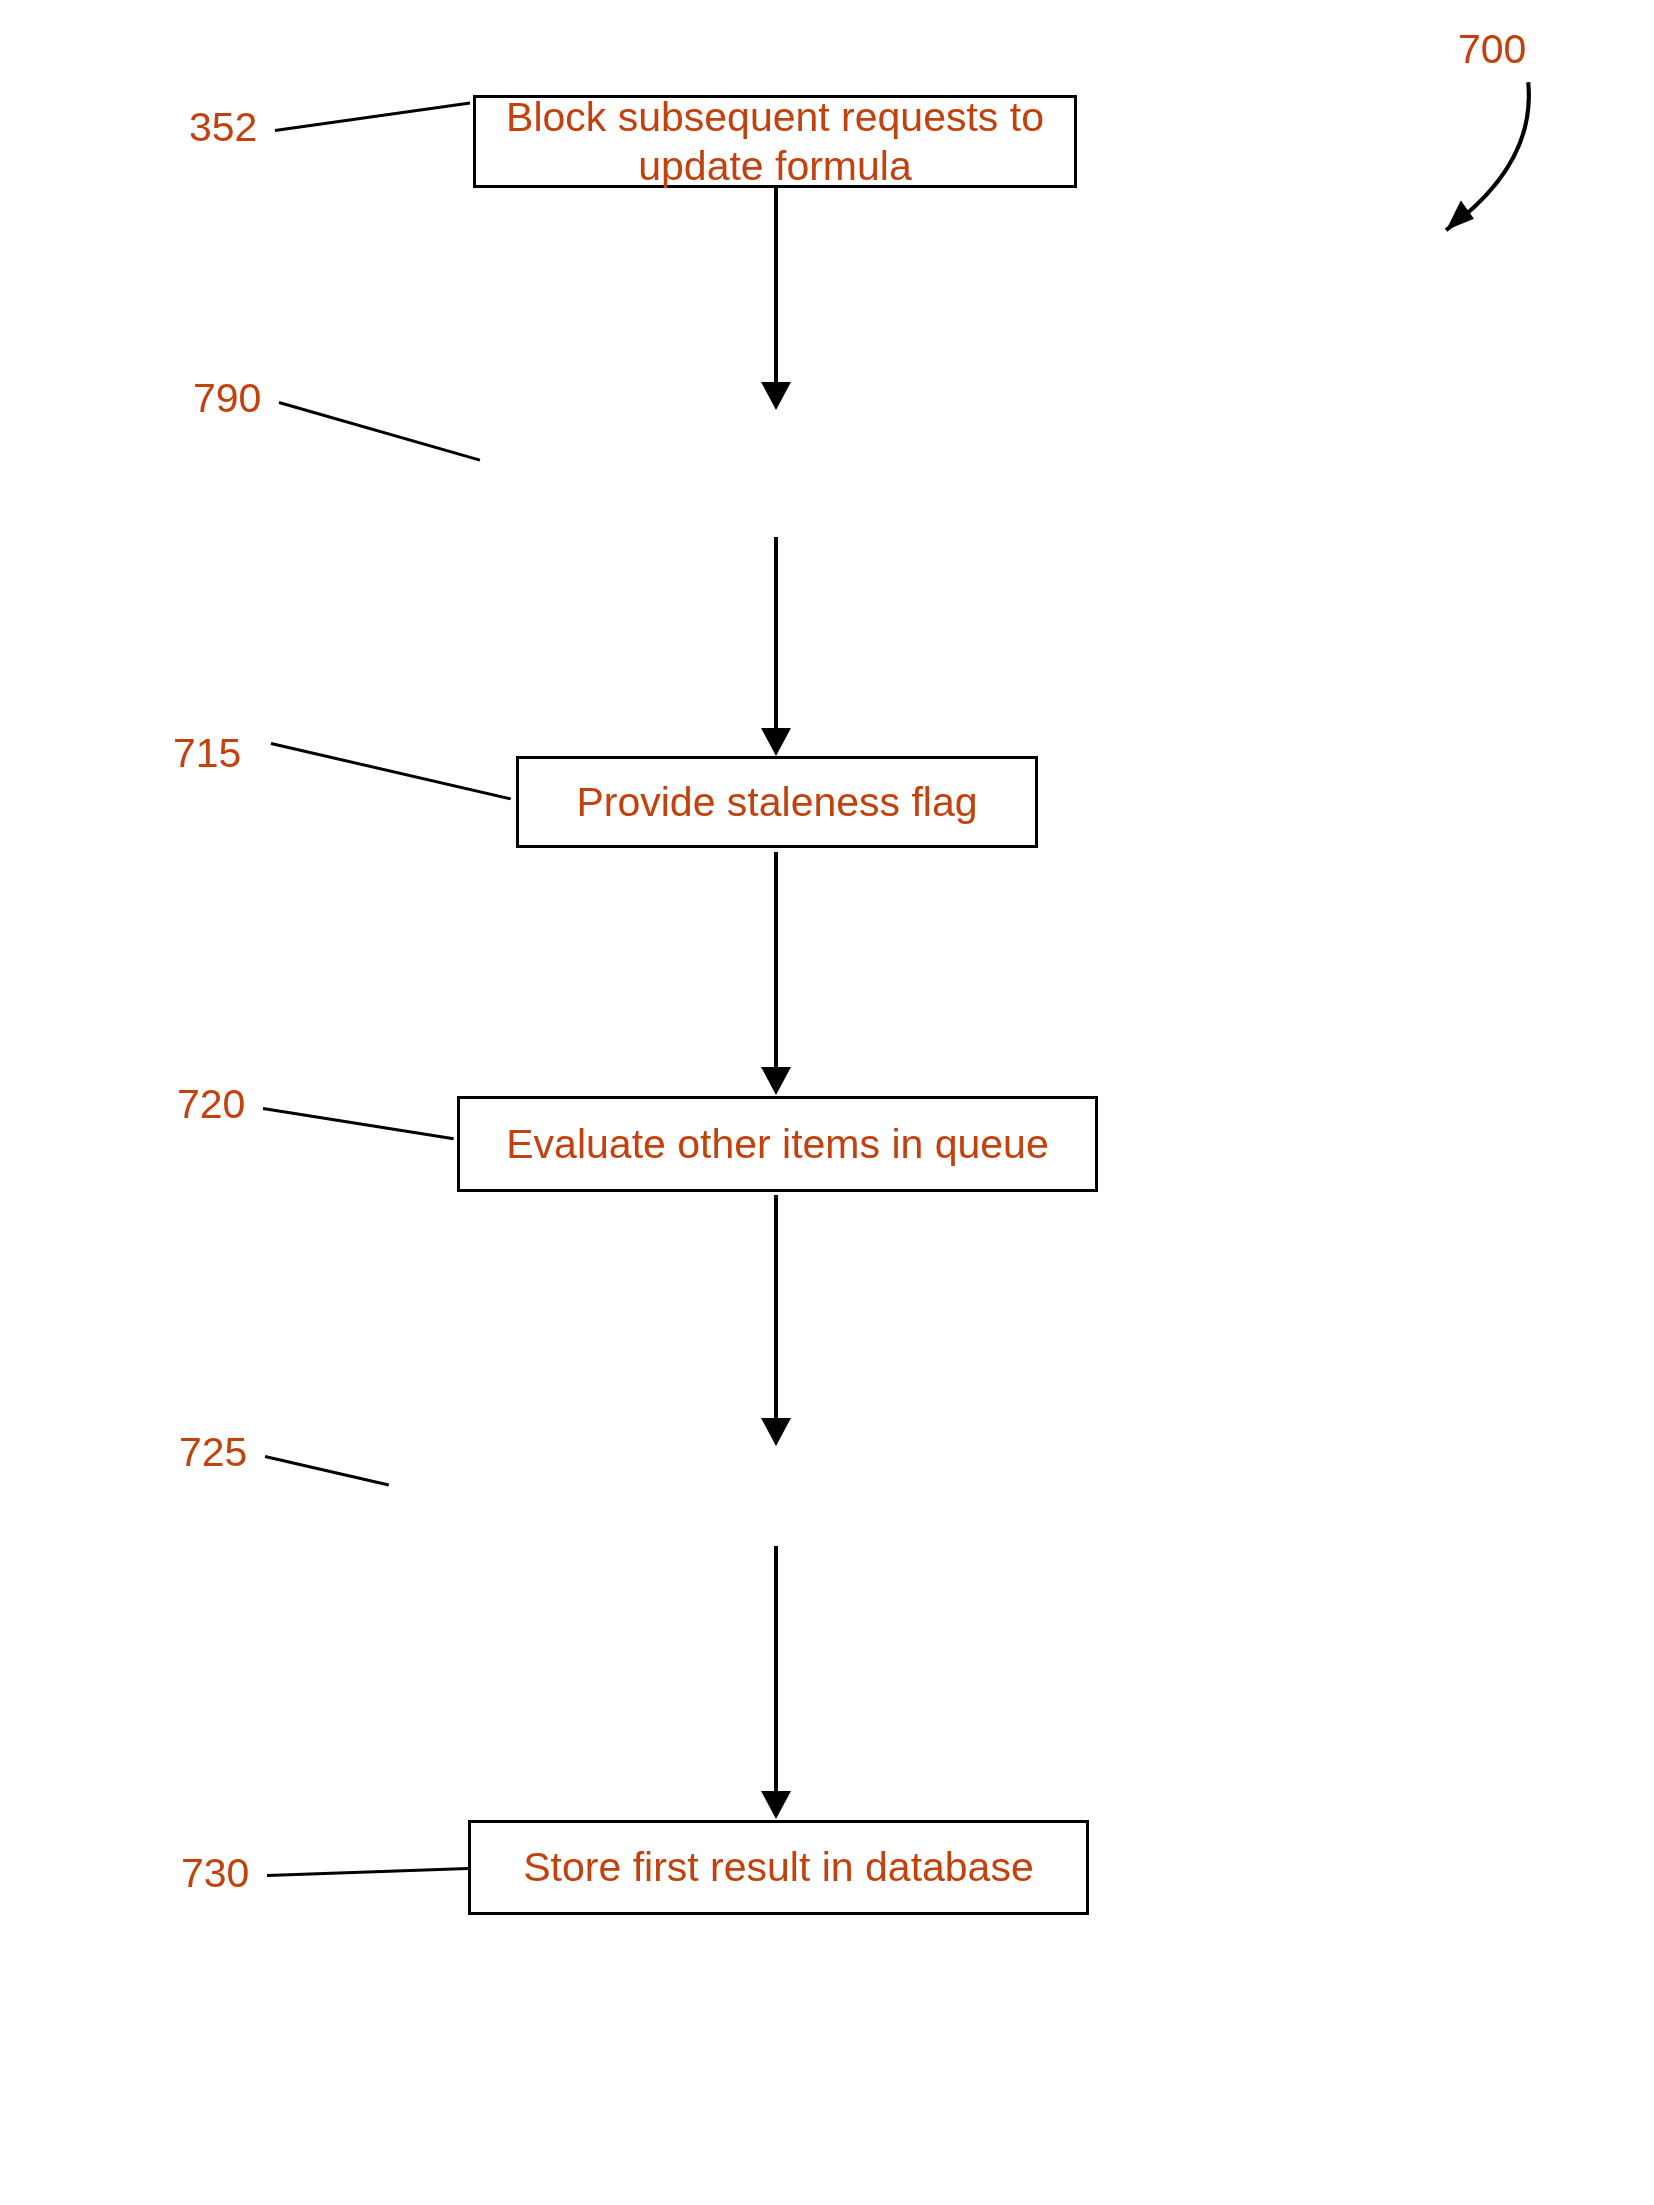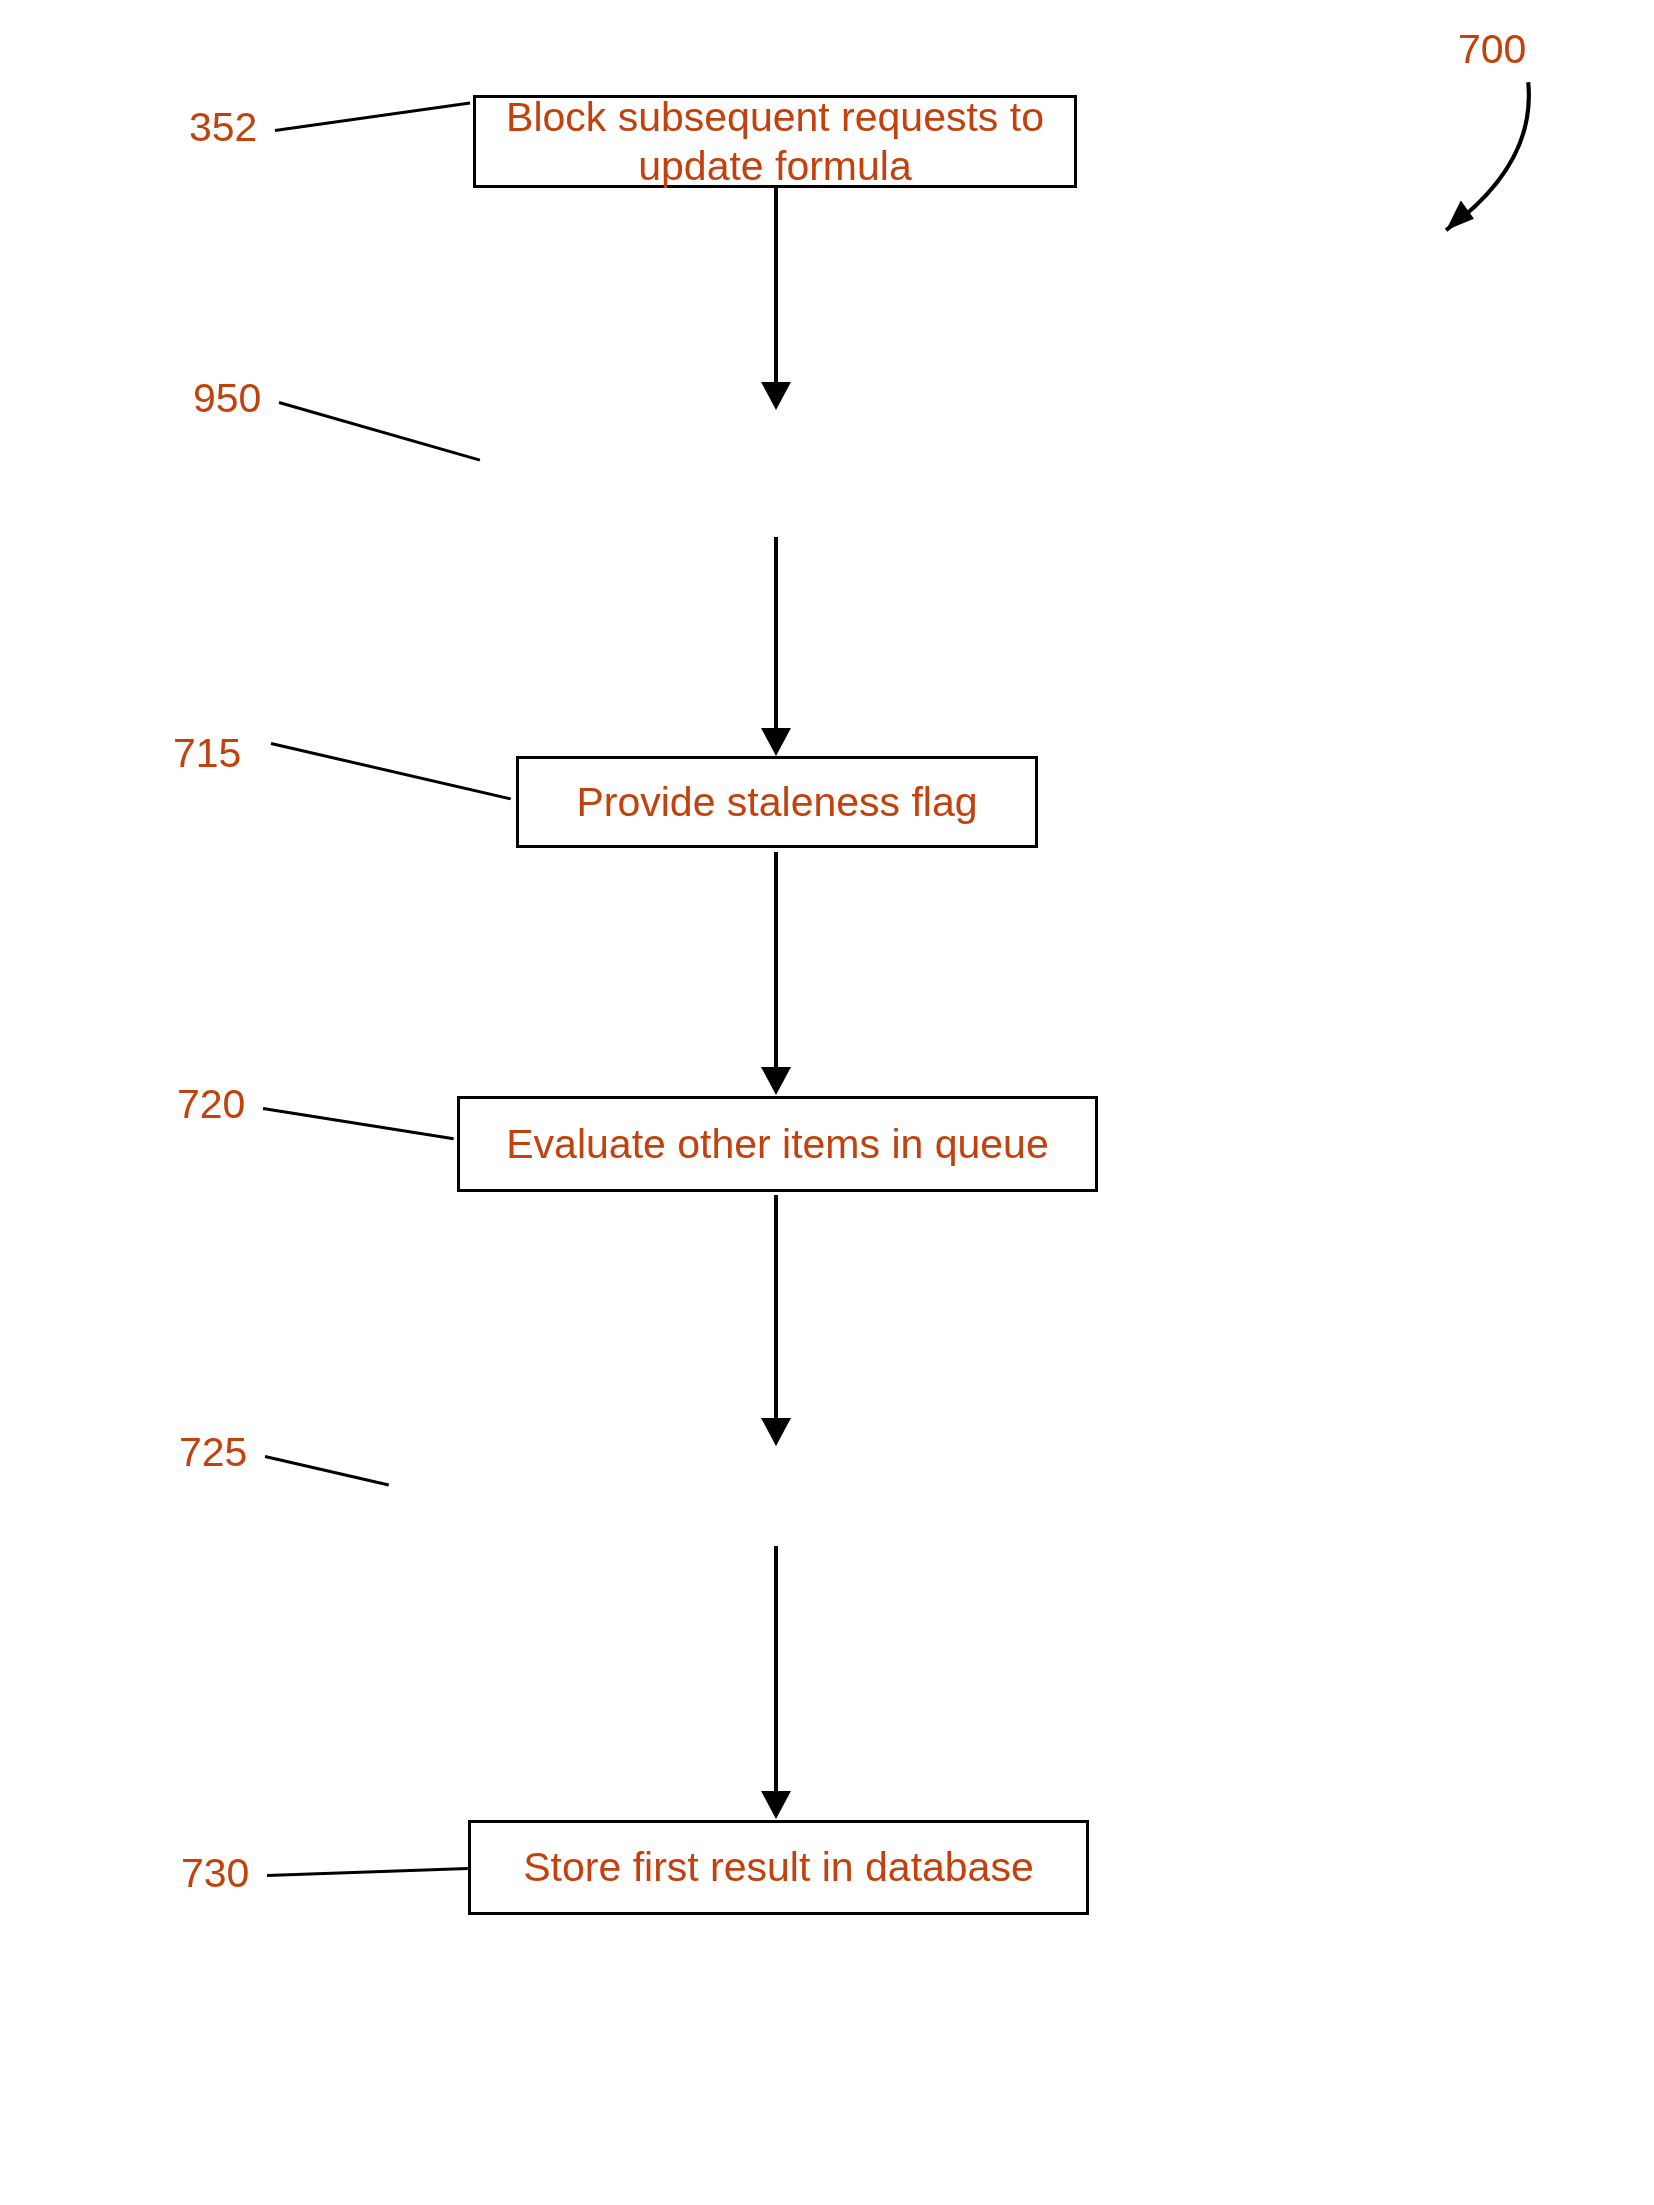--- a/index.html
+++ b/index.html
@@ -73,21 +73,21 @@
   <div class="box" style="left:473px; top:62px; width:604px; height:93px;margin-top:33px;">
     <span style="white-space:pre-line;">Block subsequent requests to
 update formula</span>
   </div>
   <span class="label" style="left:189px; top:107px;">352</span>
   <div class="leader" style="left:275px; top:129px; width:197px; transform:rotate(-8deg);"></div>
 
   <div class="arrow-shaft" style="left:774px; top:188px; height:197px;"></div>
   <div class="arrow-head" style="left:761px; top:382px;"></div>
 
-  <span class="label" style="left:193px; top:378px;">950</span>
+  <span class="label" style="left:193px; top:378px;">790</span>
   <div class="leader" style="left:279px; top:401px; width:209px; transform:rotate(16deg);"></div>
 
   <div class="arrow-shaft" style="left:774px; top:537px; height:194px;"></div>
   <div class="arrow-head" style="left:761px; top:728px;"></div>
 
   <div class="box" style="left:516px; top:756px; width:522px; height:92px;">
     <span style="white-space:pre-line;">Provide staleness flag</span>
   </div>
   <span class="label" style="left:173px; top:719px;margin-top:14px;">715</span>
   <div class="leader" style="left:271px; top:742px; width:246px; transform:rotate(13deg);"></div>

